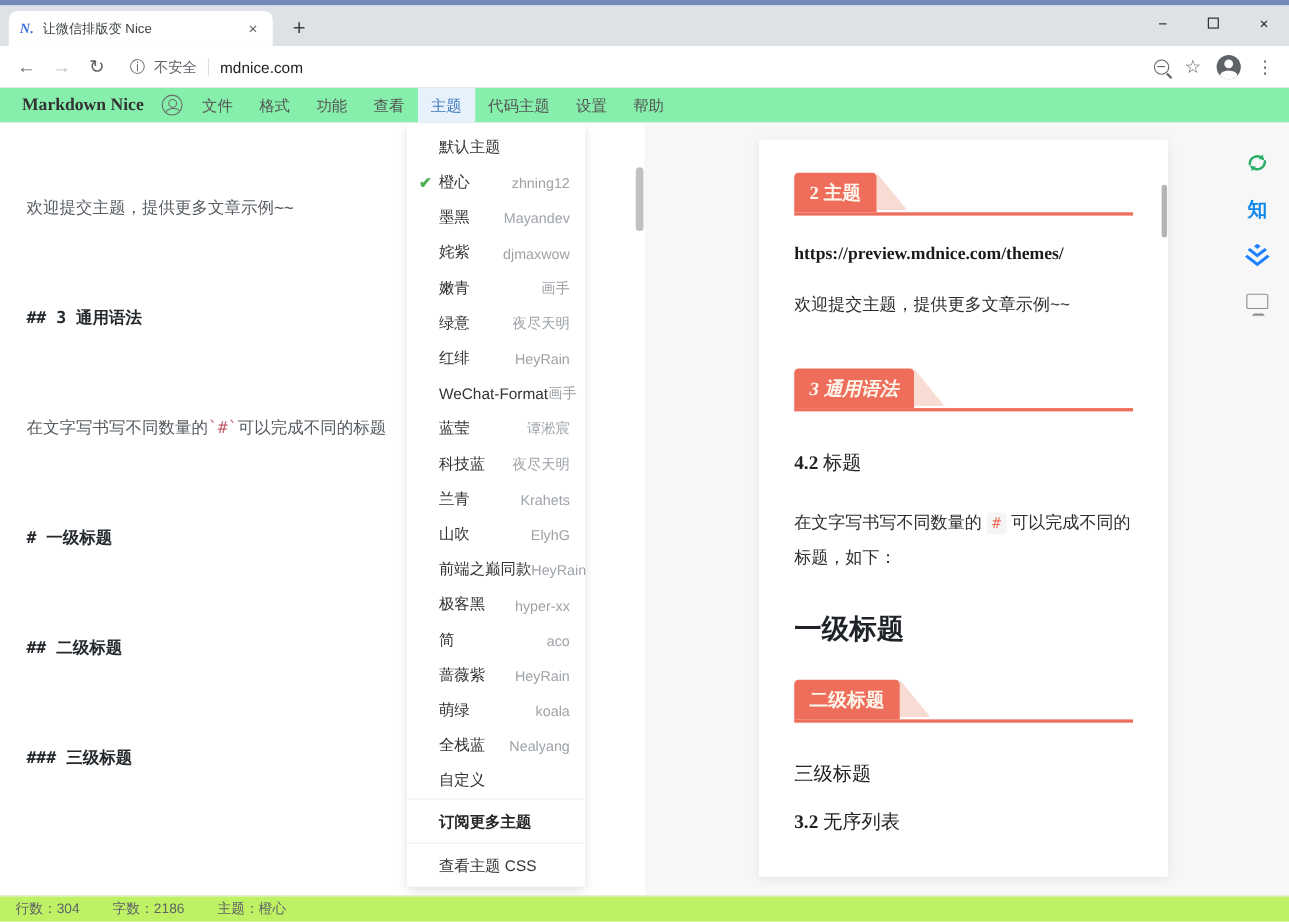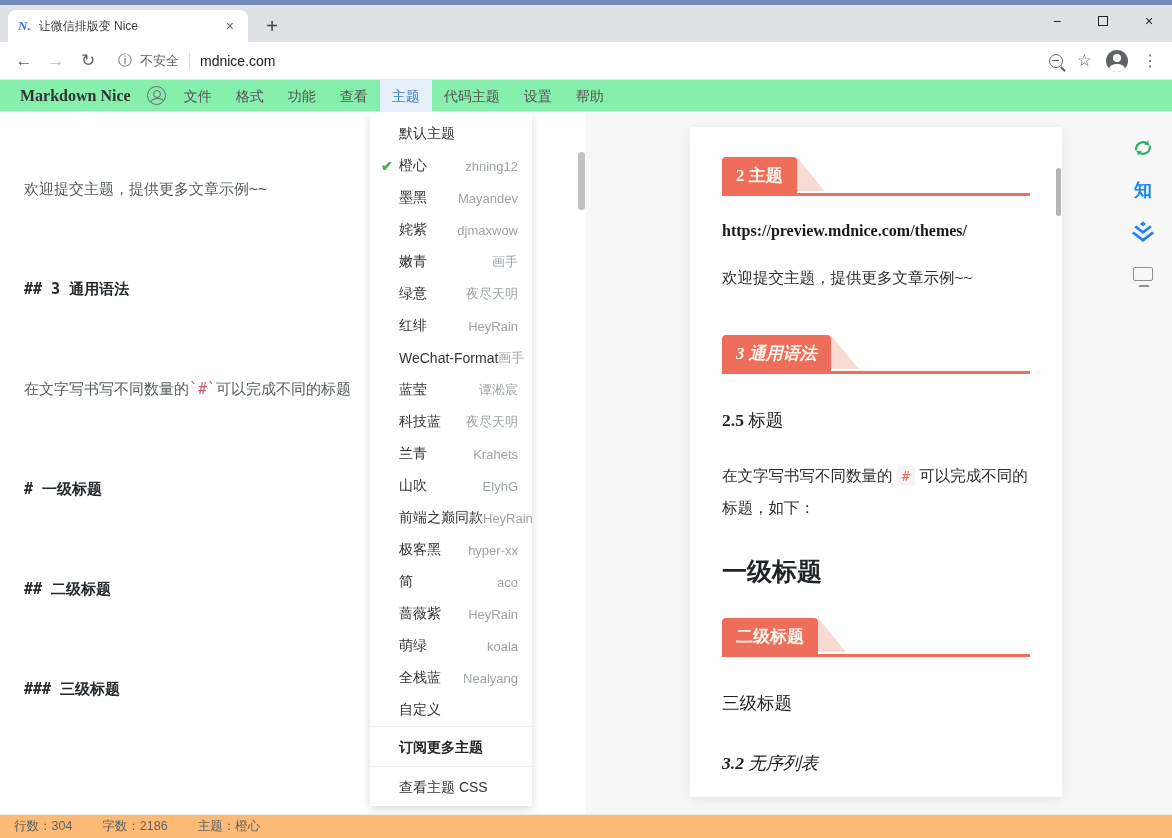--- a/index.html
+++ b/index.html
@@ -81,21 +81,21 @@
              margin-top:26px; cursor:pointer; }
   .pv-p { font-size:15.5px; line-height:32px; }
   .pv-p.p1 { margin-top:22px; }
   .pv-h2.s2 { margin-top:41px;font-style:italic; }
   .pv-h3 { font-family:"Liberation Serif", serif; font-size:17.5px; margin-top:34px; color:#222; }
   .pv-h3 .num { font-weight:bold; }
   .pv-p.p2 { margin-top:28px; }
   .pv-h1 { font-family:"Liberation Serif", serif; font-size:25px; font-weight:600; color:#1f2328; margin-top:31px; }
   .pv-h2.s3 { margin-top:30px; }
   .pv-h3.t2 { margin-top:34px; }
-  .pv-h3.t3 { margin-top:36px;font-style:italic; }
+  .pv-h3.t3 { margin-top:20px; }
   .pv-code { font-family:"DejaVu Sans Mono", monospace; font-size:13.5px; color:#ee6e5b;
              background:#f5f5f5; padding:2px 5px; border-radius:3px; }
   .preview-scrollbar { position:absolute; right:1px; top:41px; width:5px; height:48px;
                        background:#b5b5b5; border-radius:3px; cursor:pointer; }
 
   
   .side-icons { position:absolute; left:1131px; top:24px; width:24px; display:flex;
                 flex-direction:column; align-items:center; gap:18px; }
   .si { width:24px; height:24px; display:flex; align-items:center; justify-content:center; cursor:pointer; }
   .zhihu-glyph { color:#0f88eb; font-size:18px; font-weight:bold; }
@@ -108,21 +108,21 @@
               box-shadow:0 3px 10px rgba(0,0,0,0.14); padding-top:6px; }
   .dd-item { height:32px; display:flex; align-items:center; padding:0 14px 0 11px; font-size:14px; cursor:pointer; }
   .dd-check { width:18px; flex:none; color:#4caf50; font-size:14px; font-weight:bold; }
   .dd-name { color:#333; white-space:nowrap; }
   .dd-author { margin-left:auto; color:#9ea3a8; font-size:13px; white-space:nowrap; }
   .dd-footer { border-top:1px solid #efefef; height:40px; line-height:40px; padding-left:29px;
                font-size:14px; color:#333; cursor:pointer; }
   .dd-footer.bold { font-weight:bold; color:#262626; }
 
   
-  .statusbar { position:absolute; left:0; bottom:0; width:100%; height:24px; background:#fdba74;
+  .statusbar { position:absolute; left:0; bottom:0; width:100%; height:24px; background:#bef264;
                border-top:1px solid #ededed; display:flex; align-items:center; padding-left:14px;
                font-size:12.5px; color:#5f6368; }
   .sb-seg { margin-right:30px; }
 </style>
 </head>
 <body>
 
 <div class="window">
 
   <div class="top-strip"></div>
@@ -194,21 +194,21 @@
       <div class="pv-h2">
         <span class="pv-badge">2 主题</span>
         <span class="pv-fold"></span>
       </div>
       <div class="pv-link">https://preview.mdnice.com/themes/</div>
       <div class="pv-p p1">欢迎提交主题，提供更多文章示例~~</div>
       <div class="pv-h2 s2">
         <span class="pv-badge">3 通用语法</span>
         <span class="pv-fold"></span>
       </div>
-      <div class="pv-h3"><span class="num">2.5</span><span> 标题</span></div>
+      <div class="pv-h3"><span class="num">4.2</span><span> 标题</span></div>
       <div class="pv-p p2"><span>在文字写书写不同数量的 </span><span class="pv-code">#</span><span> 可以完成不同的标题，如下：</span></div>
       <div class="pv-h1">一级标题</div>
       <div class="pv-h2 s3">
         <span class="pv-badge">二级标题</span>
         <span class="pv-fold"></span>
       </div>
       <div class="pv-h3 t2">三级标题</div>
       <div class="pv-h3 t3"><span class="num">3.2</span><span> 无序列表</span></div>
 
       <div class="preview-scrollbar"></div>

